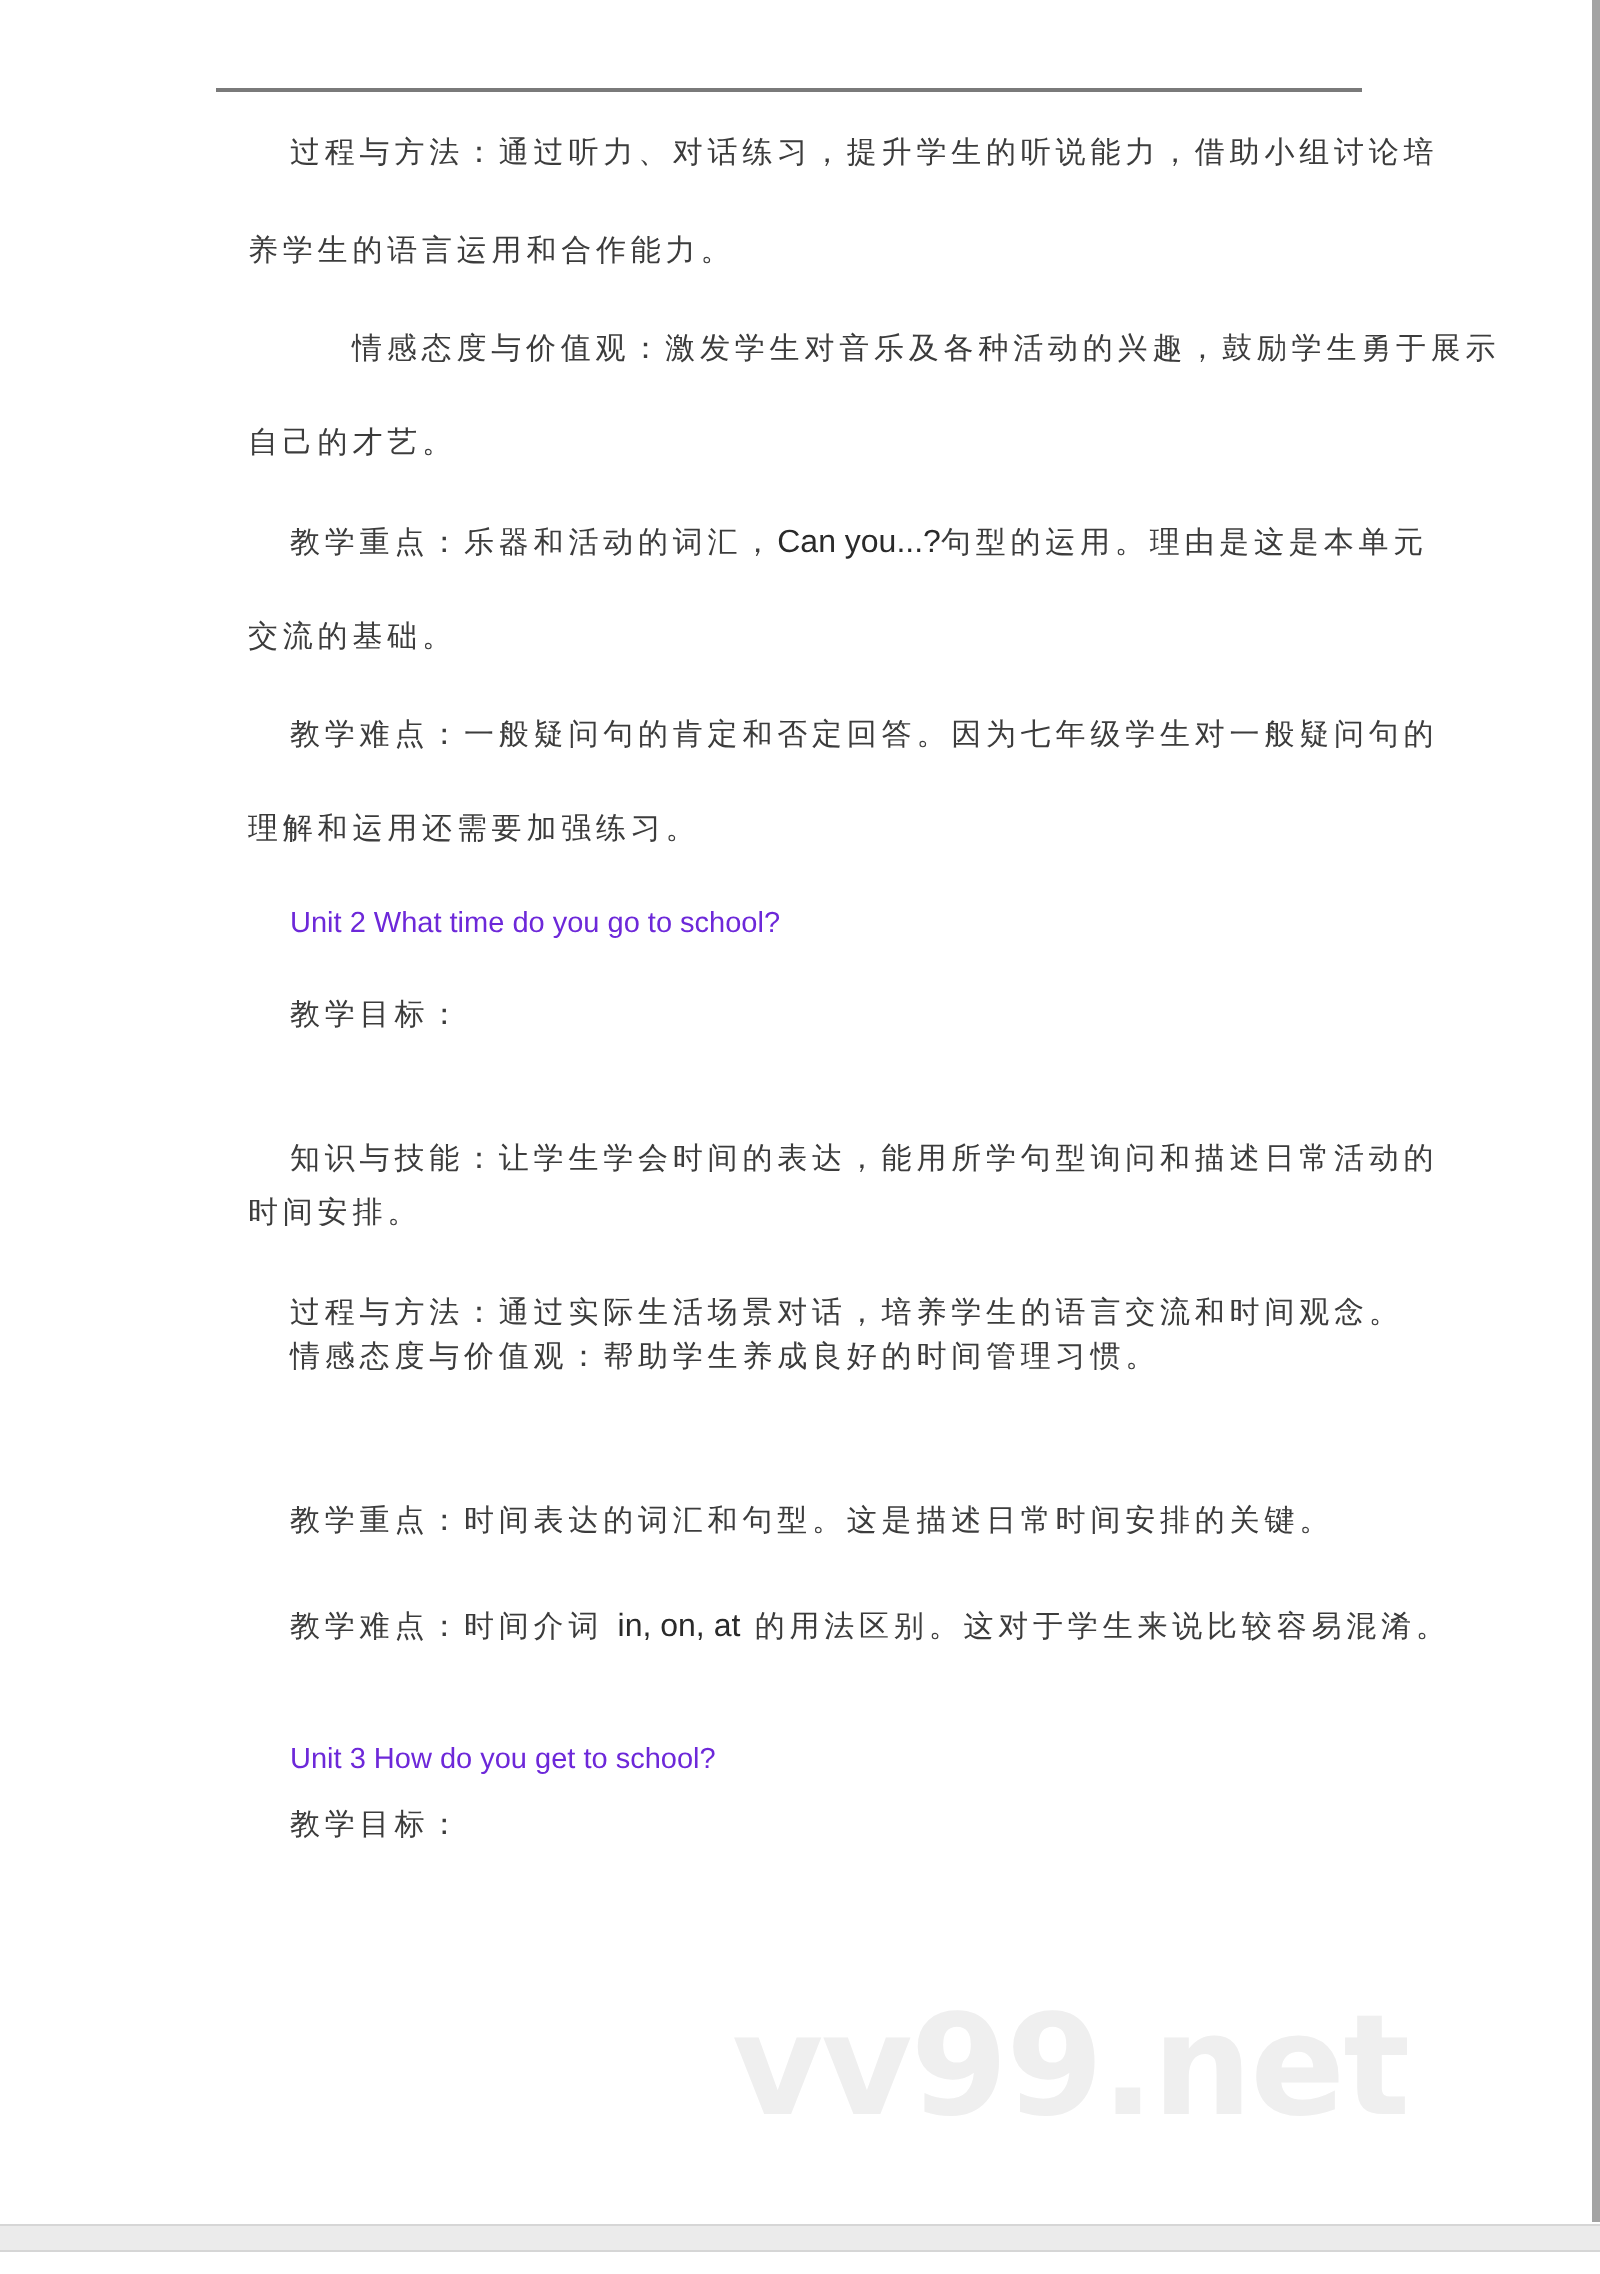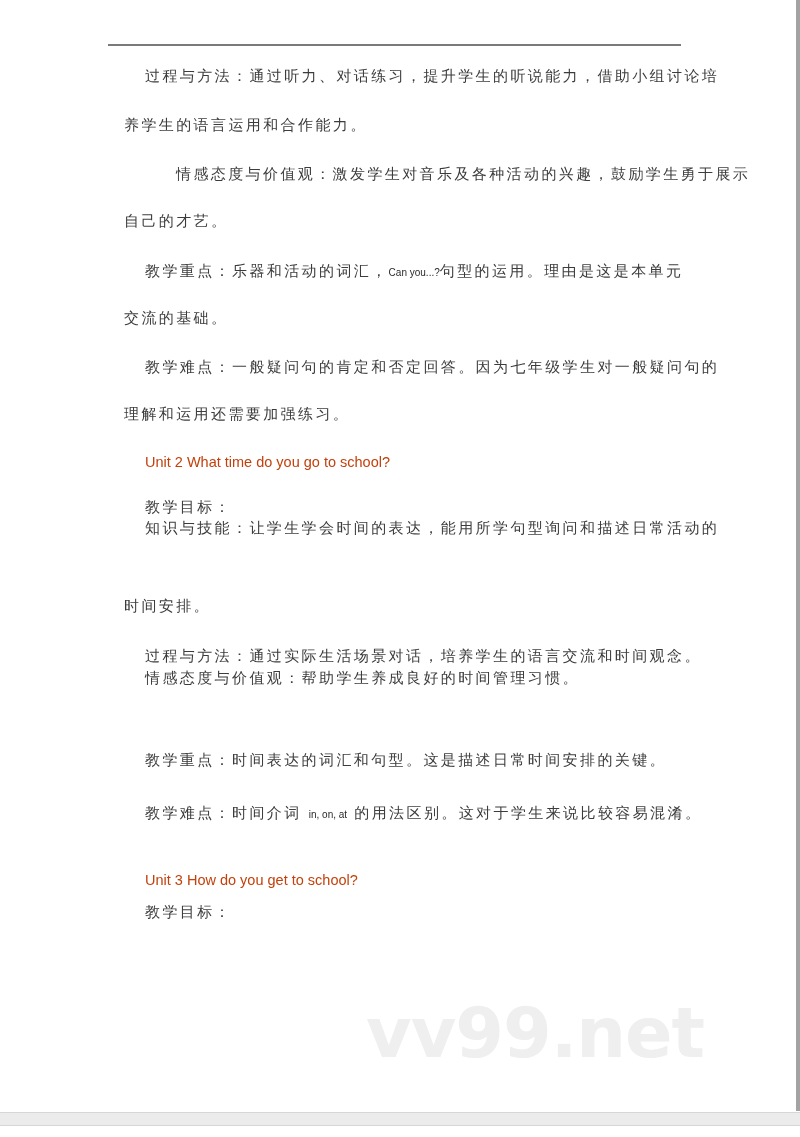--- a/index.html
+++ b/index.html
@@ -38,29 +38,29 @@
       font-size: 15px;
       letter-spacing: 2.4px;
       white-space: nowrap;
       line-height: 20px;
       color: #3c3c3c;
     }
     .line.indent { left: 145px; }
     .latin {
       font-family: "Liberation Sans", sans-serif;
       letter-spacing: 0;
-      font-size: 10px;
+      font-size: 16px;
       color: #2a2a2a;
     }
     .heading {
       position: absolute;
       left: 145px;
       font-family: "Liberation Sans", sans-serif;
       font-size: 14.5px;
-      color: #c2410c;
+      color: #6d28d9;
       white-space: nowrap;
       line-height: 20px;
     }
     .watermark {
       position: absolute;
       left: 366px;
       top: 993px;
       font-family: "DejaVu Sans", sans-serif;
       font-weight: bold;
       font-size: 70px;
@@ -95,21 +95,21 @@
   <div class="line indent" style="top:261px;">
     <span>教学重点：乐器和活动的词汇，</span><span class="latin">Can you...?</span><span>句型的运用。理由是这是本单元</span>
   </div>
   <div class="line" style="top:308px;">交流的基础。</div>
 
   <div class="line indent" style="top:357px;">教学难点：一般疑问句的肯定和否定回答。因为七年级学生对一般疑问句的</div>
   <div class="line" style="top:404px;">理解和运用还需要加强练习。</div>
 
   <div class="heading" style="top:452px;">Unit 2 What time do you go to school?</div>
   <div class="line indent" style="top:497px;">教学目标：</div>
-  <div class="line indent" style="top:518px;">知识与技能：让学生学会时间的表达，能用所学句型询问和描述日常活动的</div>
+  <div class="line indent" style="top:569px;">知识与技能：让学生学会时间的表达，能用所学句型询问和描述日常活动的</div>
   <div class="line" style="top:596px;">时间安排。</div>
   <div class="line indent" style="top:646px;">过程与方法：通过实际生活场景对话，培养学生的语言交流和时间观念。</div>
   <div class="line indent" style="top:668px;">情感态度与价值观：帮助学生养成良好的时间管理习惯。</div>
   <div class="line indent" style="top:803px;">
     <span>教学难点：时间介词 </span><span class="latin">in, on, at</span><span> 的用法区别。这对于学生来说比较容易混淆。</span>
   </div>
   <div class="line indent" style="top:750px;">教学重点：时间表达的词汇和句型。这是描述日常时间安排的关键。</div>
 
   <div class="heading" style="top:854px;margin-top:16px;">Unit 3 How do you get to school?</div>
   <div class="line indent" style="top:902px;">教学目标：</div>

